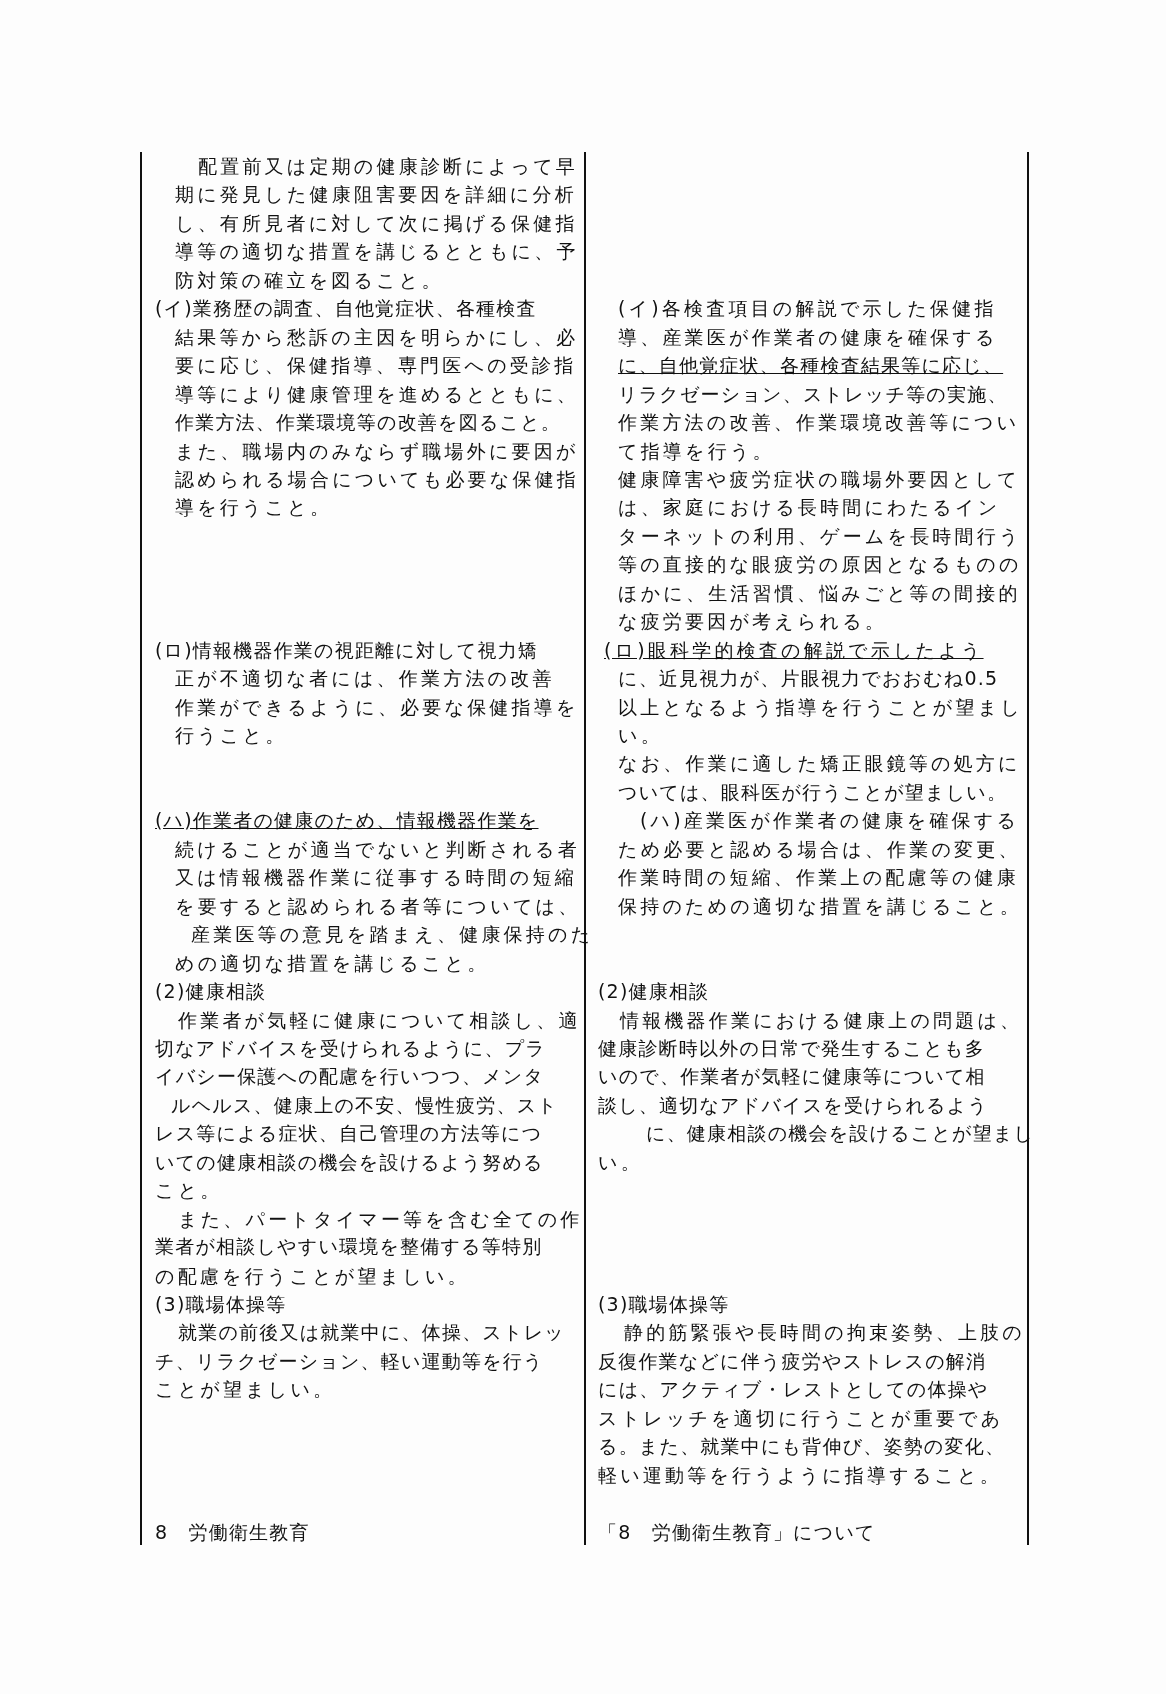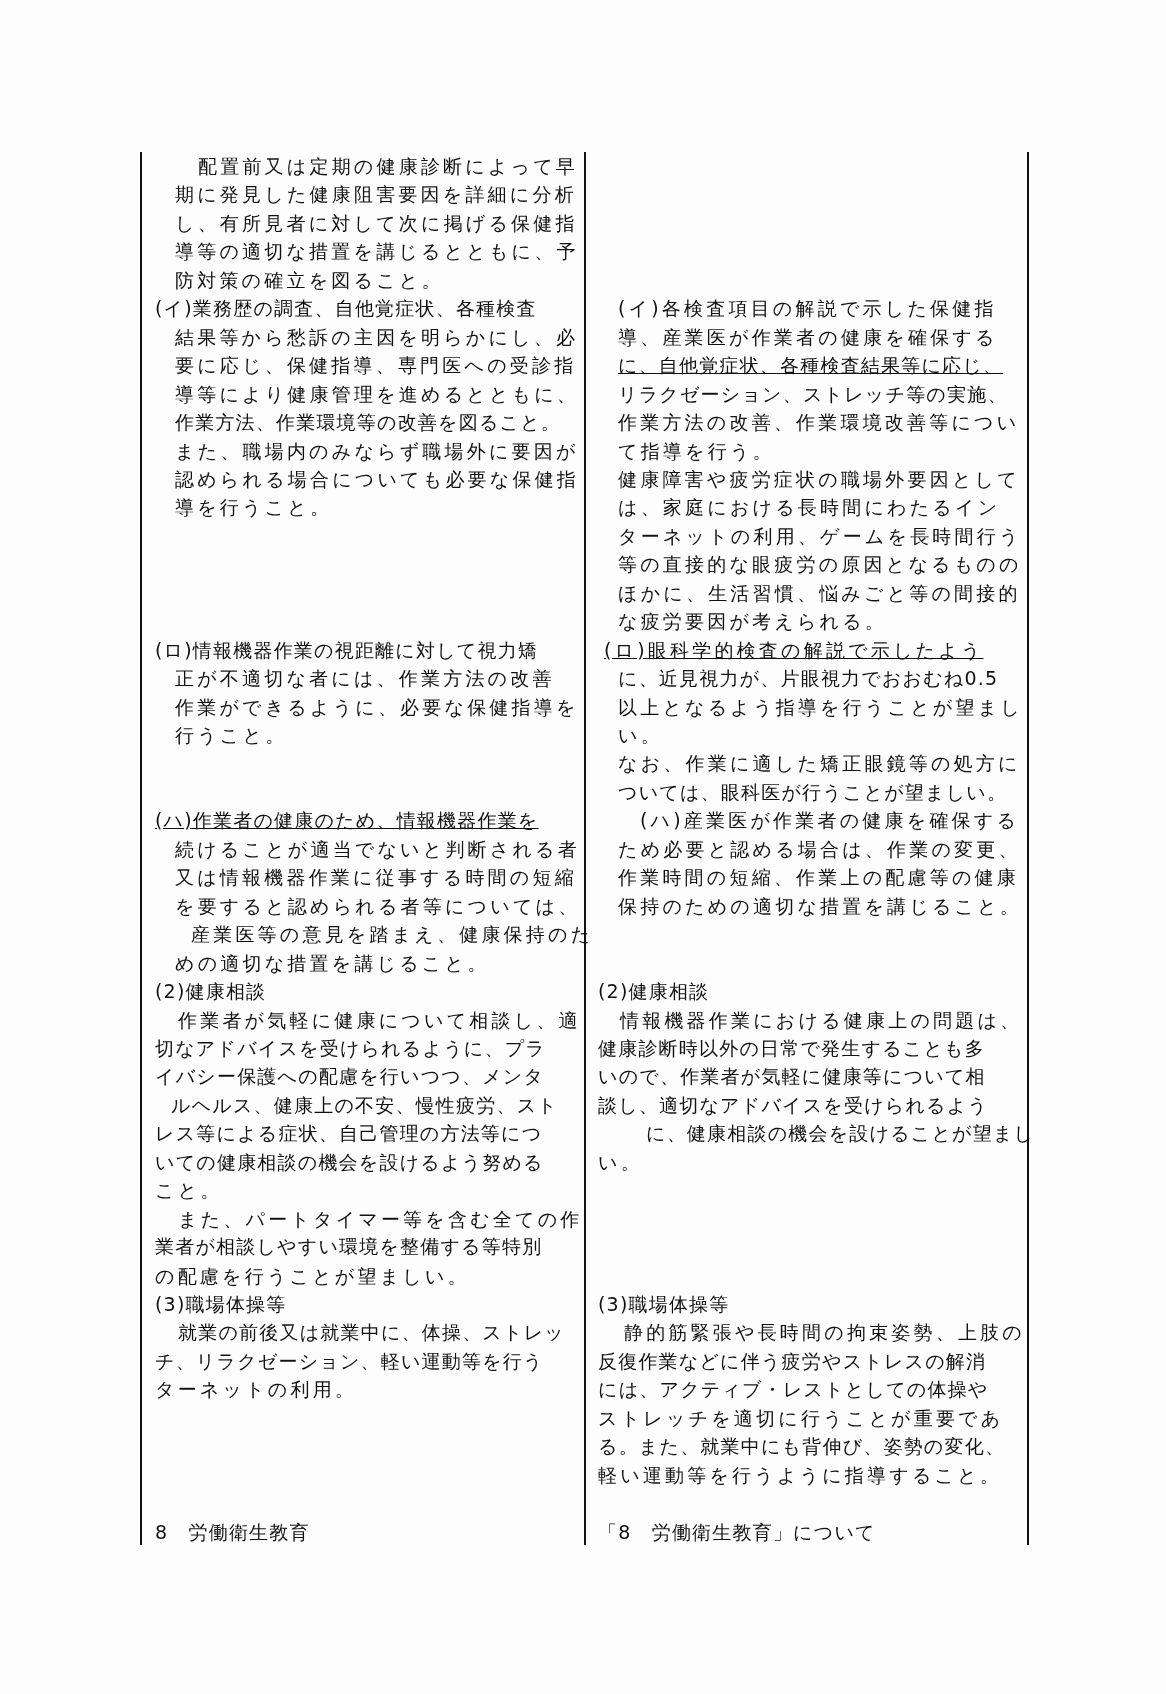--- a/index.html
+++ b/index.html
@@ -50,21 +50,21 @@
       <div class="ln tight" style="left: 155px; top: 1093px; margin-left: 16px;">ルヘルス、健康上の不安、慢性疲労、スト</div>
       <div class="ln tight" style="left: 155px; top: 1121px;">レス等による症状、自己管理の方法等につ</div>
       <div class="ln tight" style="left: 155px; top: 1150px;">いての健康相談の機会を設けるよう努める</div>
       <div class="ln" style="left: 155px; top: 1178px;">こと。</div>
       <div class="ln" style="left: 178px; top: 1207px;">また、パートタイマー等を含む全ての作</div>
       <div class="ln tight" style="left: 155px; top: 1235px; font-family: Liberation Serif, serif;">業者が相談しやすい環境を整備する等特別</div>
       <div class="ln" style="left: 155px; top: 1264px;">の配慮を行うことが望ましい。</div>
       <div class="ln tight" style="left: 155px; top: 1292px;">(3)職場体操等</div>
       <div class="ln tight" style="left: 178px; top: 1320px;">就業の前後又は就業中に、体操、ストレッ</div>
       <div class="ln tight" style="left: 155px; top: 1349px;">チ、リラクゼーション、軽い運動等を行う</div>
-      <div class="ln" style="left: 155px; top: 1377px;">ターネットの利用。</div>
+      <div class="ln" style="left: 155px; top: 1377px;">ことが望ましい。</div>
       <div class="ln tight" style="left: 155px; top: 1520px;">8　労働衛生教育</div>
     </div>
   <div class="col" id="right-col">
       <div class="ln" style="left: 618px; top: 296px;">(イ)各検査項目の解説で示した保健指</div>
       <div class="ln" style="left: 618px; top: 325px;">導、産業医が作業者の健康を確保する</div>
       <div class="ln tight" style="left: 618px; top: 353px; text-decoration: underline;">に、自他覚症状、各種検査結果等に応じ、</div>
       <div class="ln tight" style="left: 618px; top: 382px;">リラクゼーション、ストレッチ等の実施、</div>
       <div class="ln" style="left: 618px; top: 410px;">作業方法の改善、作業環境改善等につい</div>
       <div class="ln" style="left: 618px; top: 439px;">て指導を行う。</div>
       <div class="ln" style="left: 618px; top: 467px;">健康障害や疲労症状の職場外要因として</div>

